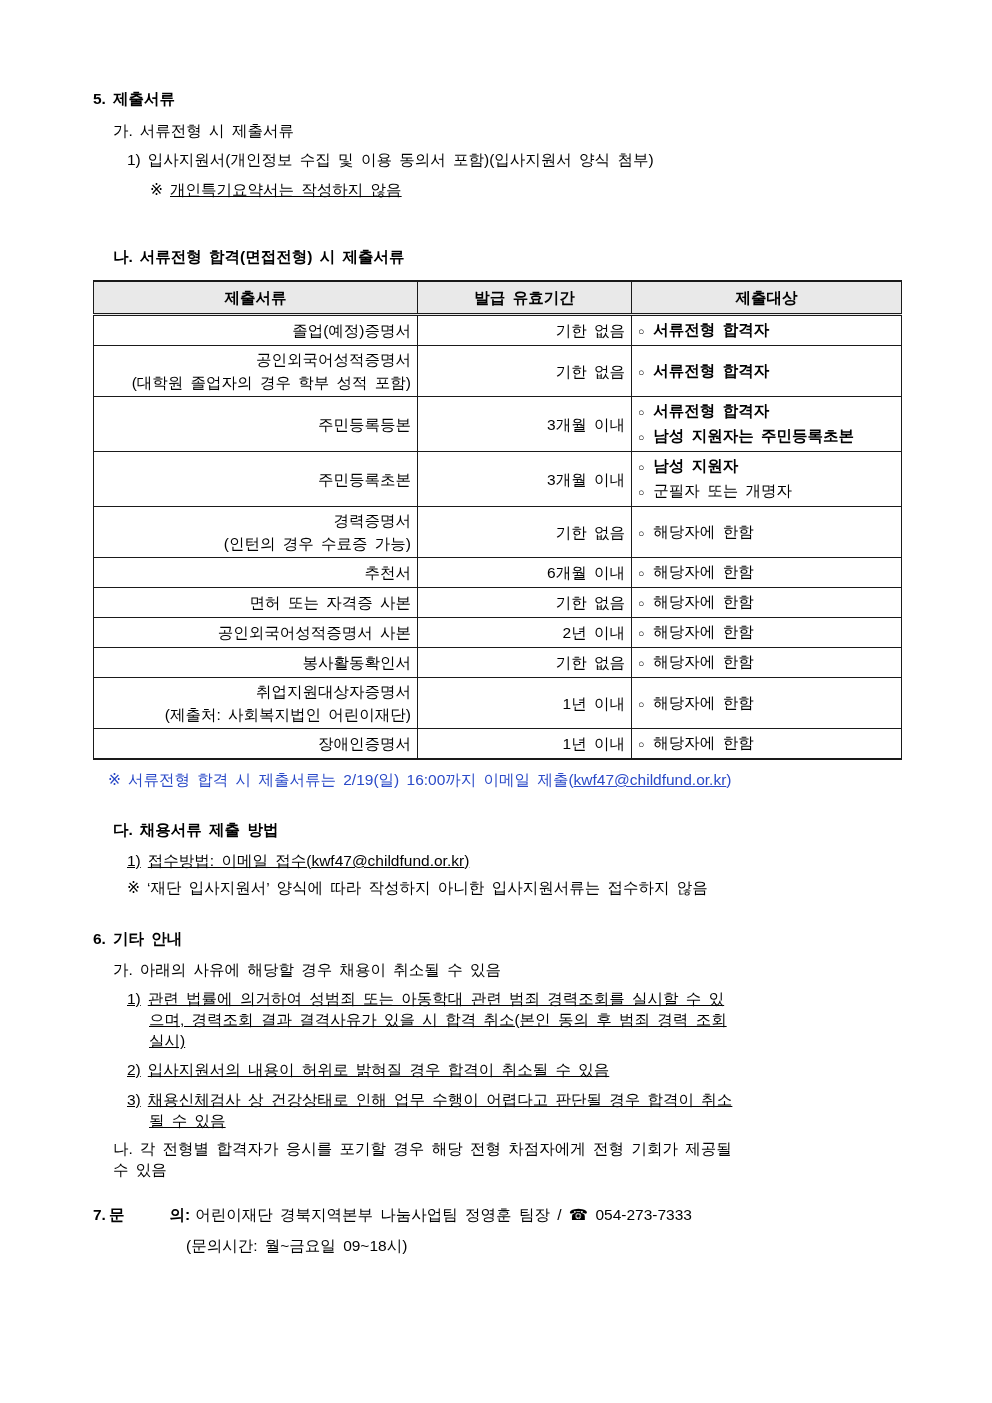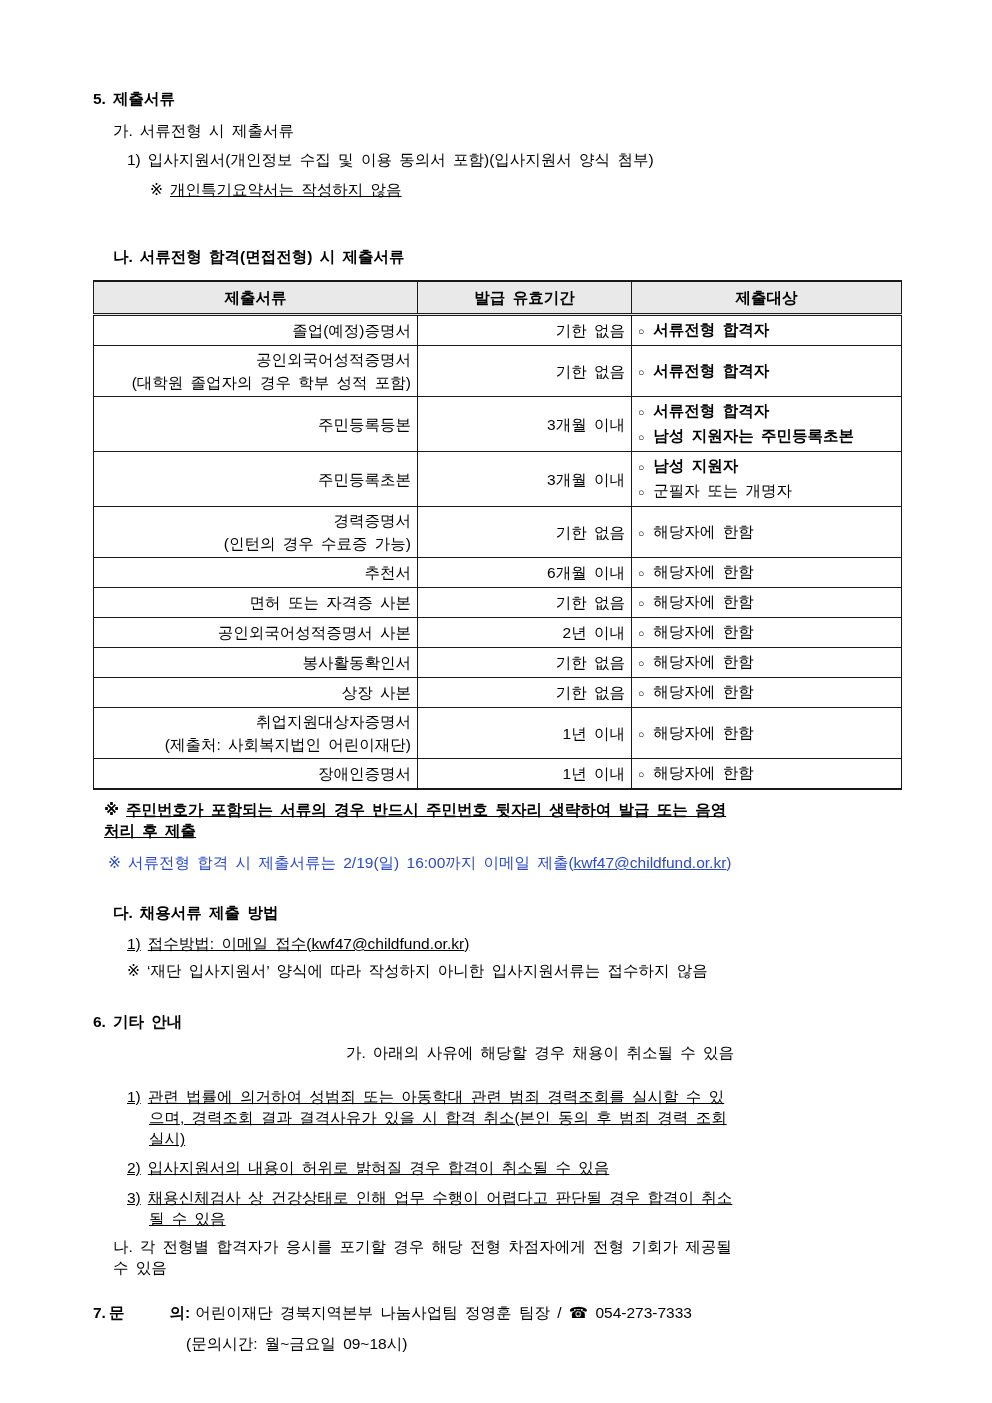--- a/index.html
+++ b/index.html
@@ -57,21 +57,21 @@
   .target .bullet{font-size:10.5px;margin-right:9px;flex:0 0 auto;}
   .target.bold-target span.t-text{font-weight:bold;}
 
   .note-privacy{margin-left:11px;font-weight:bold;margin-bottom:11px;}
   .note-deadline{margin-left:15px;margin-bottom:29px;}
   .s5-da{font-weight:bold;margin-bottom:10px;}
   .s5-da-1{margin-bottom:6px;text-decoration:underline;}
   .s5-da-note{margin-bottom:30px;}
 
   .h6{font-weight:bold;margin-bottom:10px;}
-  .s6-ga{margin-bottom:23px;text-align:right;}
+  .s6-ga{margin-bottom:8px;}
   .hang{padding-left:22px;text-indent:-22px;text-decoration:underline;}
   .s6-item1{max-width:726px;margin-bottom:8px;}
   .s6-item2{margin-bottom:9px;}
   .s6-item3{margin-bottom:7px;}
   .s6-na{margin-bottom:24px;}
 
   .s7-line1{margin-bottom:10px;}
   .s7-num{display:inline-block;width:16px;font-weight:bold;}
   .s7-mun{font-weight:bold;}
   .s7-ui{font-weight:bold;margin-left:45px;margin-right:5px;}
@@ -231,32 +231,20 @@
           <td class="c2">기한 없음</td>
           <td class="c3">
             <div class="target">
               <span class="bullet">○</span>
               <span class="t-text">해당자에 한함</span>
             </div>
           </td>
         </tr>
         <tr>
           <td class="c1">
-            <div>상장 사본</div>
-          </td>
-          <td class="c2">기한 없음</td>
-          <td class="c3">
-            <div class="target">
-              <span class="bullet">○</span>
-              <span class="t-text">해당자에 한함</span>
-            </div>
-          </td>
-        </tr>
-        <tr>
-          <td class="c1">
             <div>취업지원대상자증명서</div>
             <div>(제출처: 사회복지법인 어린이재단)</div>
           </td>
           <td class="c2">1년 이내</td>
           <td class="c3">
             <div class="target">
               <span class="bullet">○</span>
               <span class="t-text">해당자에 한함</span>
             </div>
           </td>
@@ -269,23 +257,20 @@
           <td class="c3">
             <div class="target">
               <span class="bullet">○</span>
               <span class="t-text">해당자에 한함</span>
             </div>
           </td>
         </tr>
       </tbody>
   </table>
 
-  <div class="note-privacy">
-    <span class="num">※</span><span class="u">주민번호가 포함되는 서류의 경우 반드시 주민번호 뒷자리 생략하여 발급 또는 음영처리 후 제출</span>
-  </div>
   <div class="note-deadline blue">
     <span class="num">※</span><span>서류전형 합격 시 제출서류는 2/19(일) 16:00까지 이메일 제출(</span><a class="mail">kwf47@childfund.or.kr</a><span>)</span>
   </div>
 
   <div class="ind1 s5-da">
     <span class="num">다.</span><span>채용서류 제출 방법</span>
   </div>
   <div class="ind2 s5-da-1">
     <span class="num">1)</span><span>접수방법: 이메일 접수(</span><a class="mail">kwf47@childfund.or.kr</a><span>)</span>
   </div>

